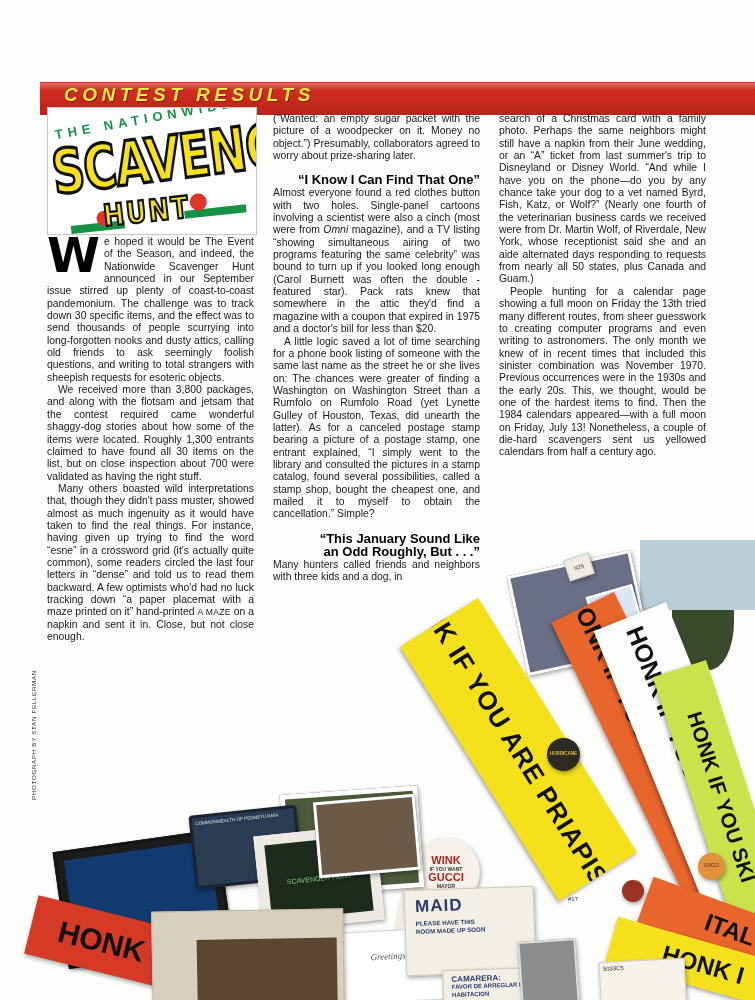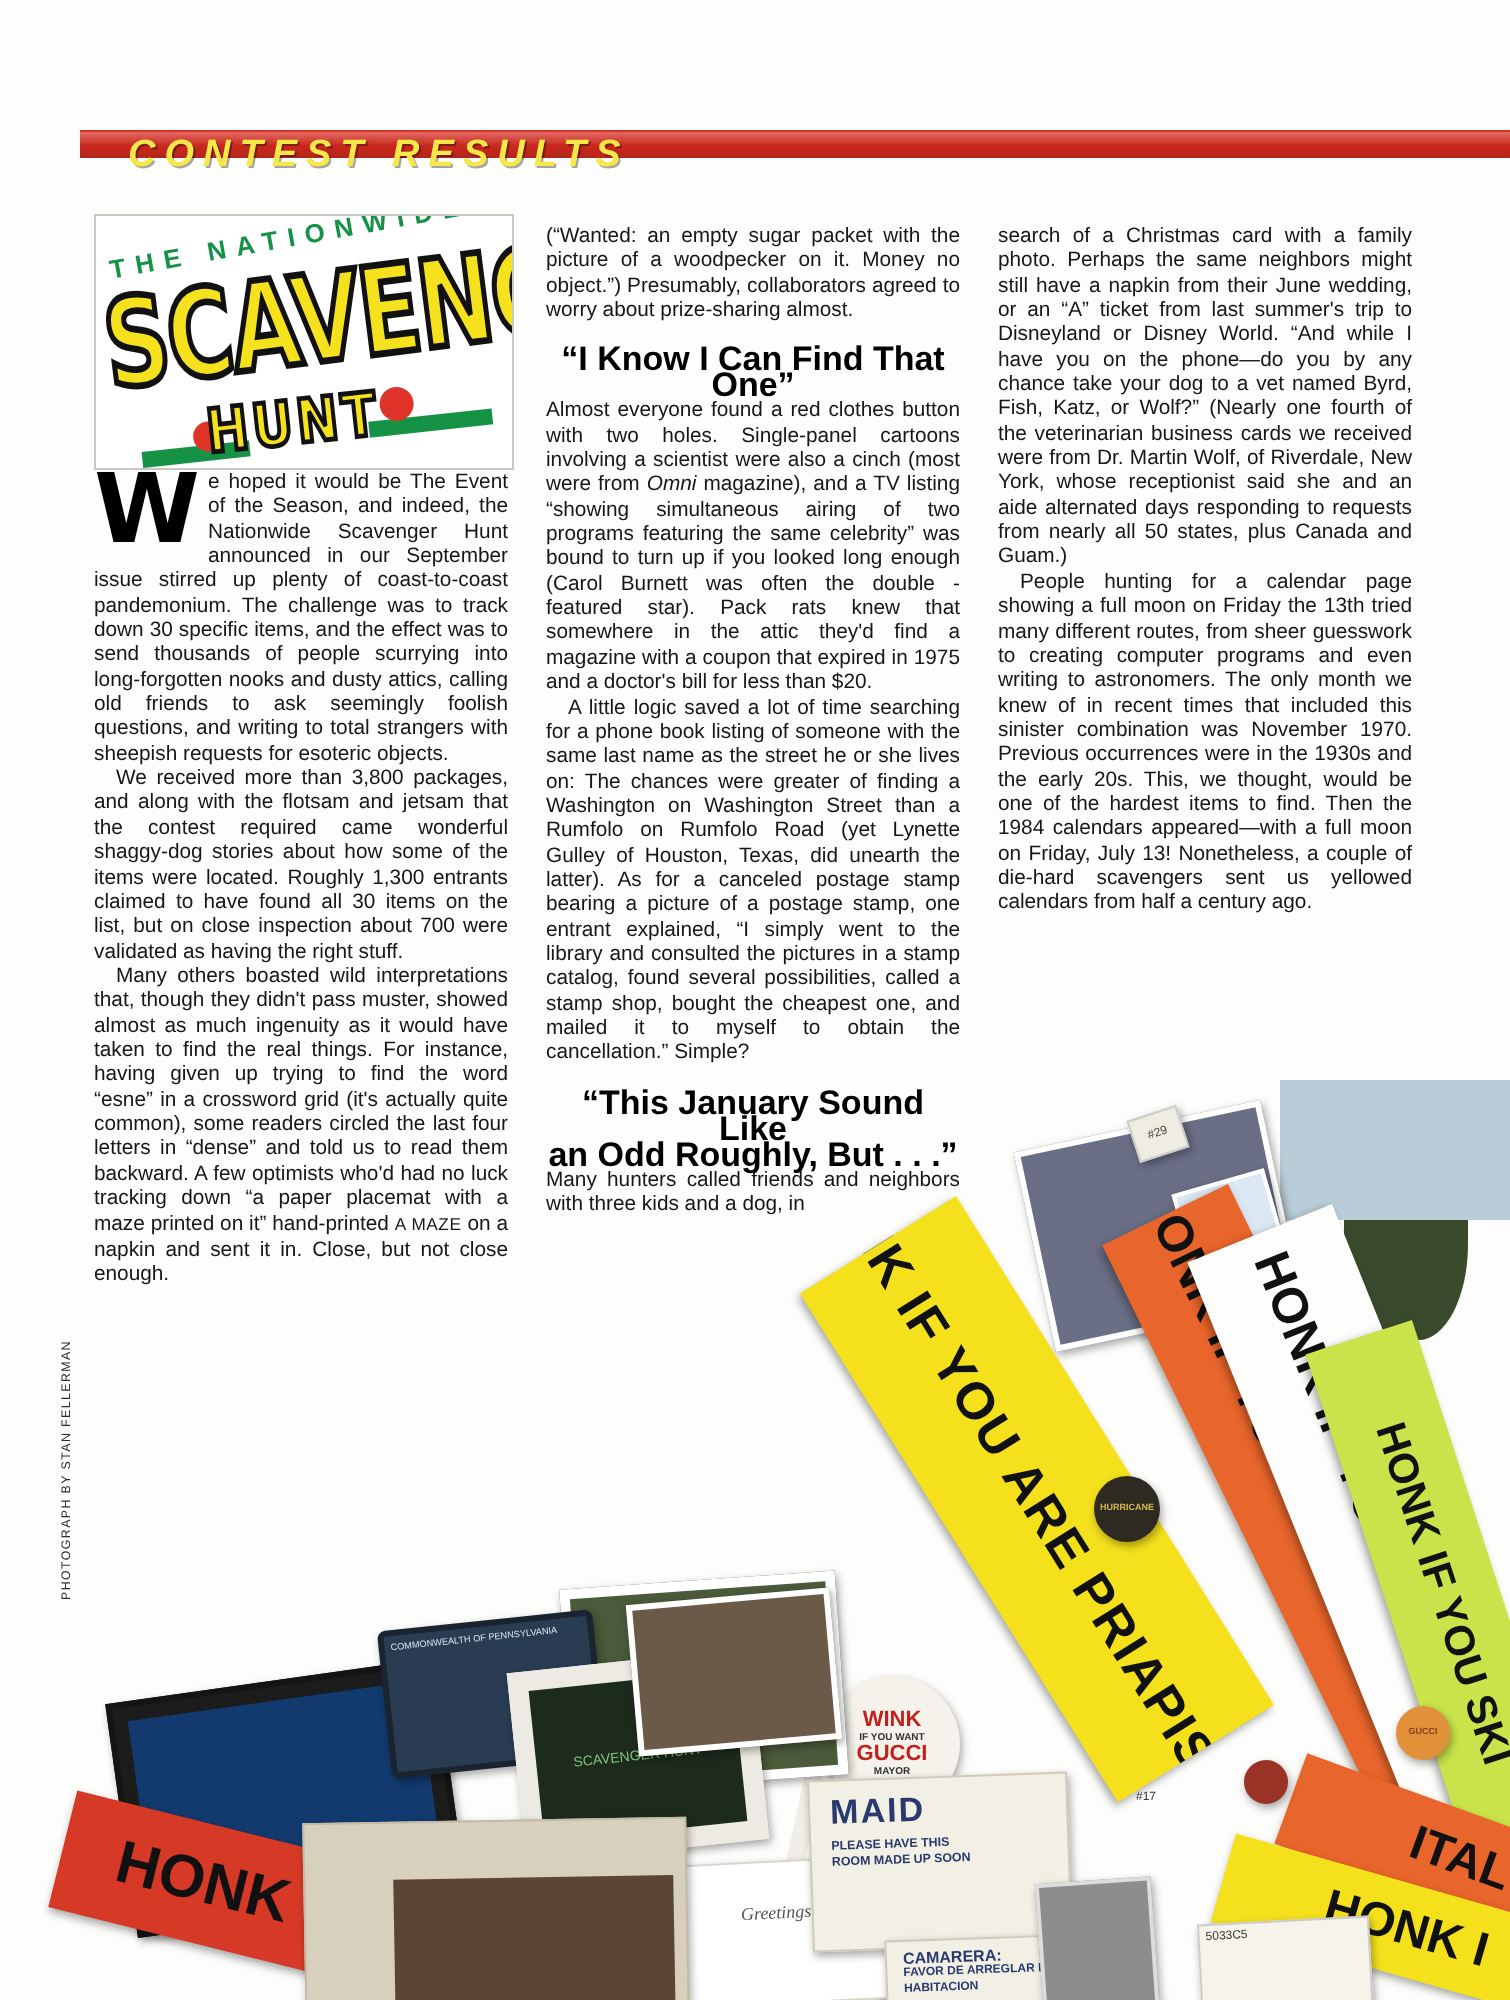--- a/index.html
+++ b/index.html
@@ -7,21 +7,21 @@
     width:755px;height:1000px;
     background:#ffffff;
     font-family:"Liberation Sans", sans-serif;
     overflow:hidden;
     position:relative;
   }
   .page{position:absolute;inset:0;background:#fdfdfb;}
 
   
   .banner{
-    position:absolute;left:40px;top:65px;width:715px;height:14px;
+    position:absolute;left:40px;top:82px;width:715px;height:33px;
     background:linear-gradient(180deg,#d93226 0%,#c8281d 55%,#b5251a 100%);
   }
   .banner-gloss{
     position:absolute;left:0;top:1px;width:100%;height:7px;
     background:linear-gradient(180deg,rgba(255,255,255,.28),rgba(255,255,255,0));
   }
   .banner-text{
     position:absolute;left:24px;top:2px;
     color:#f7e84a;
     font-weight:bold;font-style:italic;
@@ -82,22 +82,22 @@
   #col2{left:273px;}
   #col3{left:499px;}
 
   .dropcap{
     float:left;
     font-family:"DejaVu Sans", sans-serif;
     font-weight:bold;font-size:48px;line-height:37px;
     color:#000;margin:1px 4px 0 0;
   }
   .subhead{
-    font-weight:bold;font-size:17px;line-height:13px;
-    text-align:center;color:#000;margin:11px 0 1px 0;
+    font-weight:bold;font-size:13px;line-height:13px;
+    text-align:right;color:#000;margin:11px 0 1px 0;
     font-family:"Liberation Sans", sans-serif;
   }
   .sm{font-size:8.6px;letter-spacing:.3px;}
   em{font-style:italic;margin-top:15px;}
 
   
   .credit{
     position:absolute;left:30px;top:800px;
     font-size:6.2px;letter-spacing:.7px;color:#2b2b2b;
     transform:rotate(-90deg);transform-origin:left top;
@@ -167,21 +167,21 @@
     </div>
   </div>
 
   <div class="col" id="col1">
     <p class="noind"><span class="dropcap">W</span><span>e hoped it would be The Event of the Season, and indeed, the Nationwide Scavenger Hunt announced in our September issue stirred up plenty of coast-to-coast pandemonium. The challenge was to track down 30 specific items, and the effect was to send thousands of people scurrying into long-forgotten nooks and dusty attics, calling old friends to ask seemingly foolish questions, and writing to total strangers with sheepish requests for esoteric objects.</span></p>
     <p>We received more than 3,800 packages, and along with the flotsam and jetsam that the contest required came wonderful shaggy-dog stories about how some of the items were located. Roughly 1,300 entrants claimed to have found all 30 items on the list, but on close inspection about 700 were validated as having the right stuff.</p>
     <p><span>Many others boasted wild interpretations that, though they didn't pass muster, showed almost as much ingenuity as it would have taken to find the real things. For instance, having given up trying to find the word “esne” in a crossword grid (it's actually quite common), some readers circled the last four letters in “dense” and told us to read them backward. A few optimists who'd had no luck tracking down “a paper placemat with a maze printed on it” hand-printed </span><span class="sm">A MAZE</span><span> on a napkin and sent it in. Close, but not close enough.</span></p>
   </div>
 
   <div class="col" id="col2">
-    <p class="noind">(“Wanted: an empty sugar packet with the picture of a woodpecker on it. Money no object.”) Presumably, collaborators agreed to worry about prize-sharing almost.</p>
+    <p class="noind">(“Wanted: an empty sugar packet with the picture of a woodpecker on it. Money no object.”) Presumably, collaborators agreed to worry about prize-sharing later.</p>
     <div class="subhead">“I Know I Can Find That One”</div>
     <p class="noind"><span>Almost everyone found a red clothes button with two holes. Single-panel cartoons involving a scientist were also a cinch (most were from </span><em>Omni</em><span> magazine), and a TV listing “showing simultaneous airing of two programs featuring the same celebrity” was bound to turn up if you looked long enough (Carol Burnett was often the double - featured star). Pack rats knew that somewhere in the attic they'd find a magazine with a coupon that expired in 1975 and a doctor's bill for less than $20.</span></p>
     <p>A little logic saved a lot of time searching for a phone book listing of someone with the same last name as the street he or she lives on: The chances were greater of finding a Washington on Washington Street than a Rumfolo on Rumfolo Road (yet Lynette Gulley of Houston, Texas, did unearth the latter). As for a canceled postage stamp bearing a picture of a postage stamp, one entrant explained, “I simply went to the library and consulted the pictures in a stamp catalog, found several possibilities, called a stamp shop, bought the cheapest one, and mailed it to myself to obtain the cancellation.” Simple?</p>
     <div class="subhead">
       <div>“This January Sound Like</div>
       <div>an Odd Roughly, But . . .”</div>
     </div>
     <p class="noind">Many hunters called friends and neighbors with three kids and a dog, in</p>
   </div>
 

